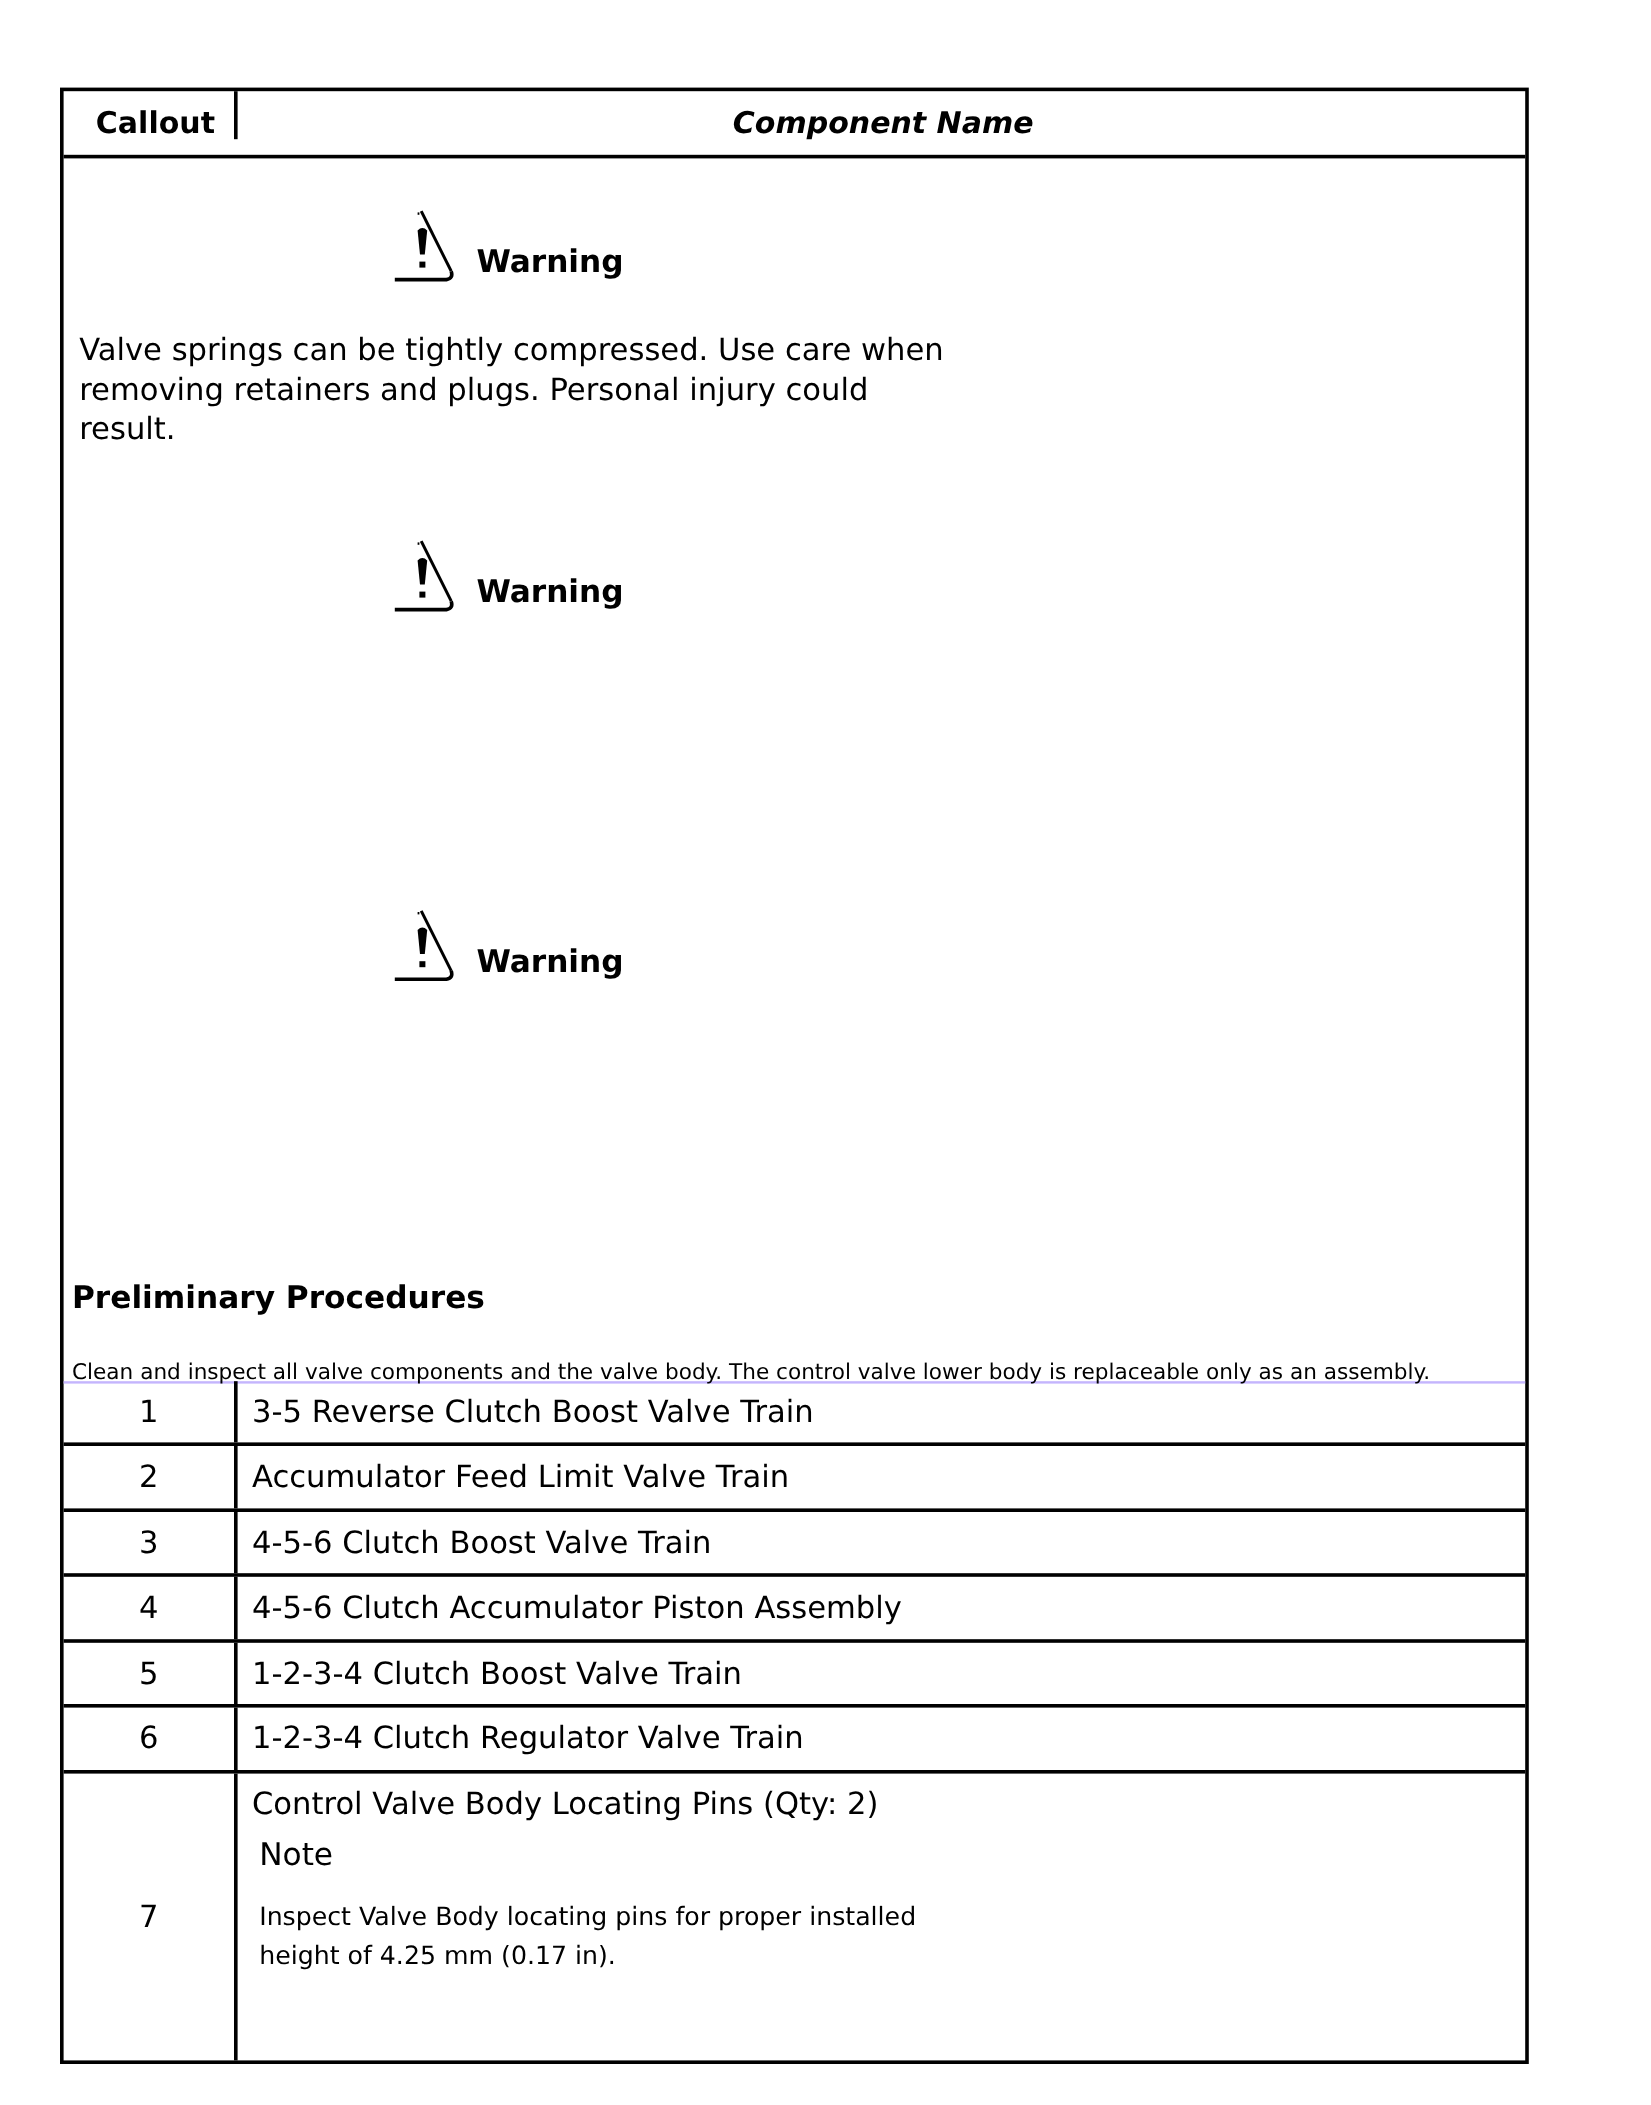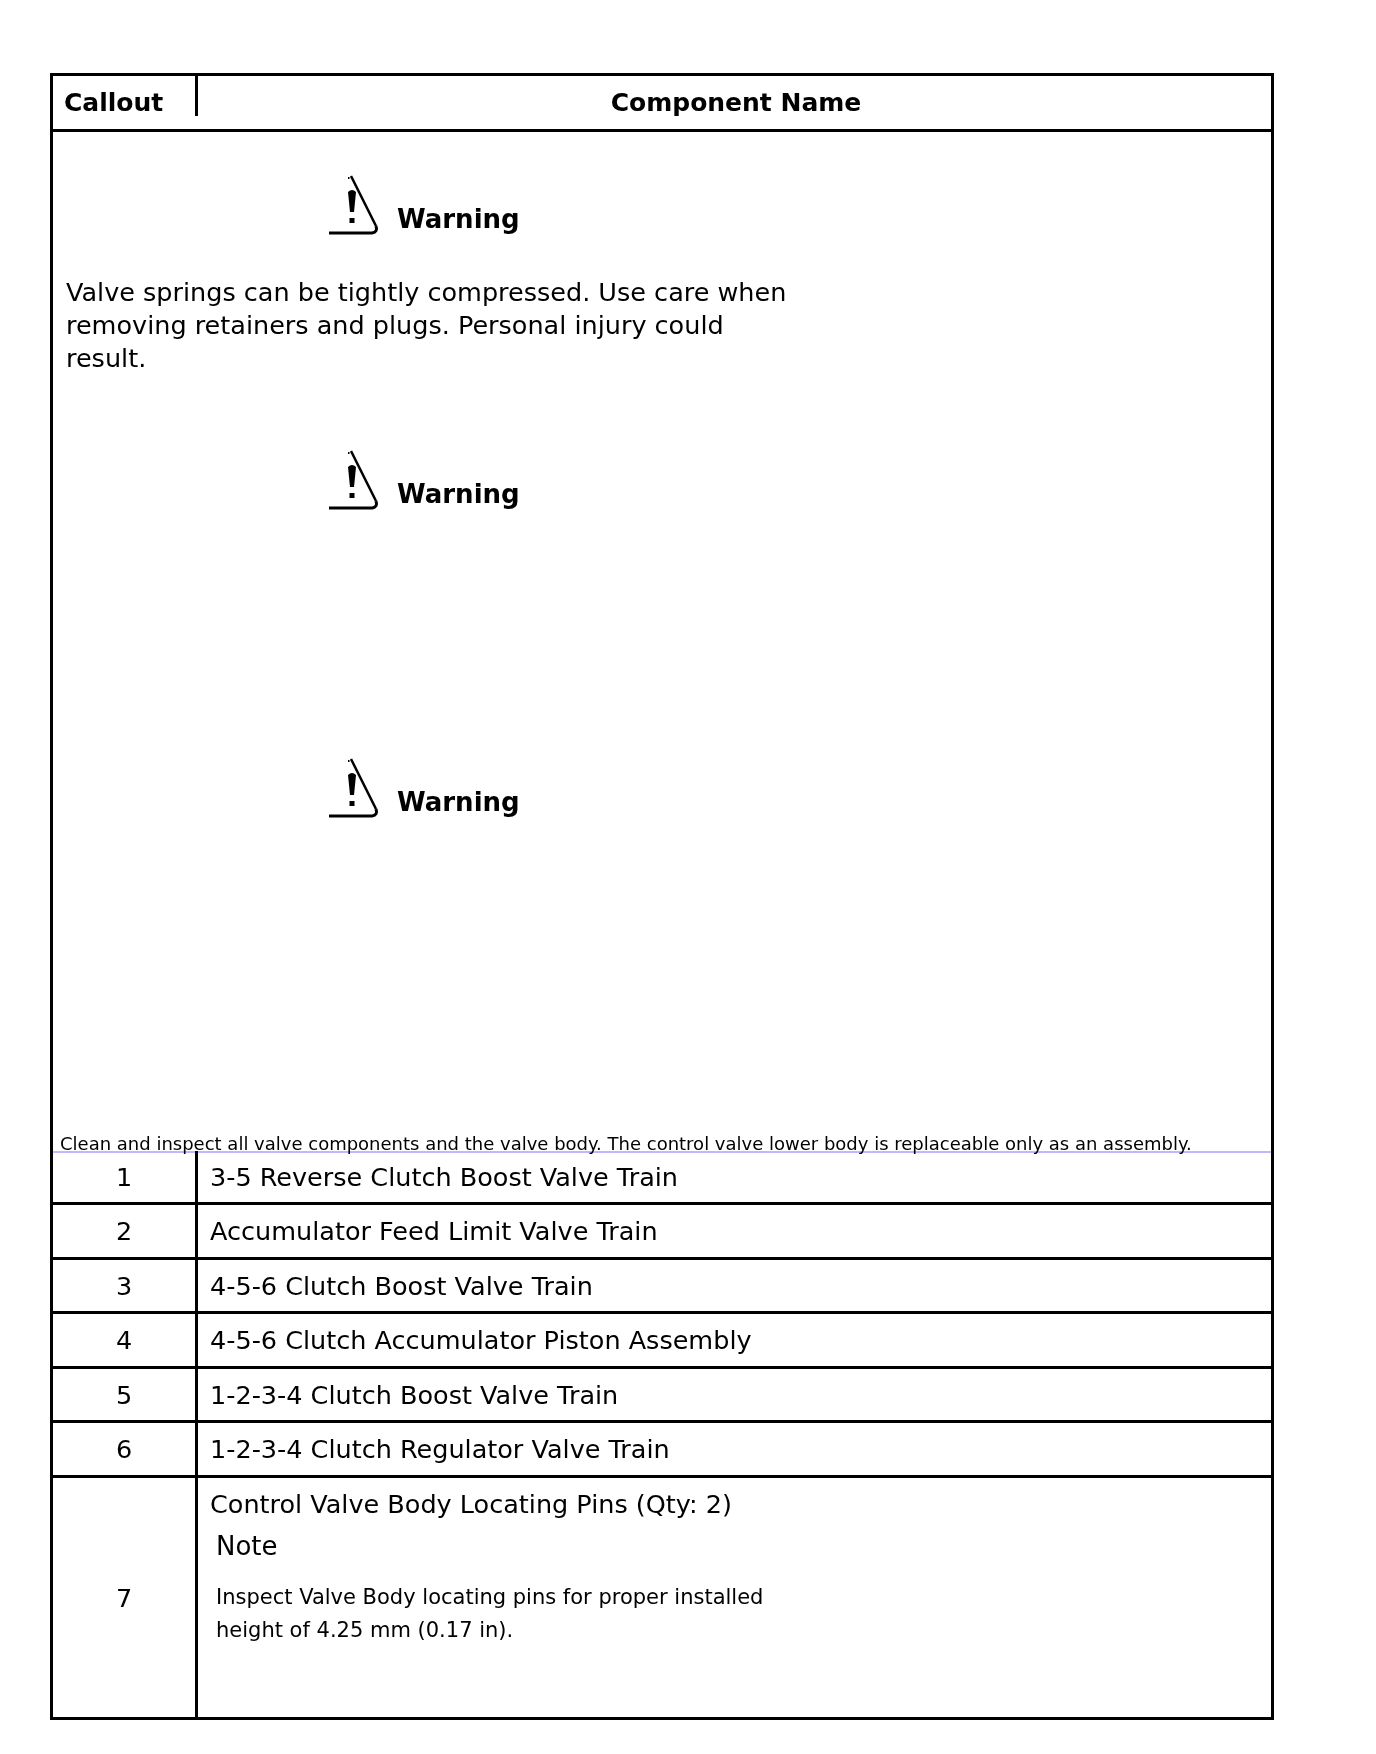--- a/index.html
+++ b/index.html
@@ -2,23 +2,23 @@
 <html><head>
 <meta charset="utf-8">
 <style>
   html, body { margin:0; padding:0; background:#ffffff; }
   body { width:1376px; height:1754px; position:relative; overflow:hidden;
          font-family:"DejaVu Sans", sans-serif; color:#000; }
   .tbl { position:absolute; left:50px; top:73px; width:1224px; height:1647px;
          border:3px solid #000; box-sizing:border-box; }
   .hdr { position:absolute; left:0; top:0; right:0; height:53px; border-bottom:3px solid #000; }
   .hdr-callout { position:absolute; left:0; top:0; width:145px; height:40px; border-right:3px solid #000;
-                 font-weight:bold; font-size:25px; line-height:53px; padding-left:11px; box-sizing:border-box; }
+                 font-weight:bold; font-size:25px; line-height:53px; padding-left:11px; box-sizing:border-box;text-align:center; }
   .hdr-name { position:absolute; left:148px; right:0; top:0; height:53px; font-weight:bold; font-size:25px;
-              line-height:53px; text-align:center; }
+              line-height:53px; text-align:center;font-style:italic; }
   .merged { position:absolute; left:0; right:0; top:56px; height:1019px; border-bottom:2px solid #c4b5fd; }
   .warn-head { position:absolute; left:275px; height:64px; display:flex; align-items:flex-end; }
   .warn-icon { width:60px; height:62px; margin-right:9px; }
   .warn-label { font-weight:bold; font-size:26px; line-height:30px; padding-bottom:2px; }
   .warn-text { position:absolute; left:13px; width:740px; font-size:25.5px; line-height:33px; }
   .prelim-h { position:absolute; left:7px; top:935px; font-weight:bold; font-size:26px; line-height:30px; }
   .prelim-t { position:absolute; left:7px; top:998px; width:1200px; font-size:18px; line-height:27px; }
   .row { position:absolute; left:0; right:0; border-bottom:3px solid #000; box-sizing:border-box; }
   .row .num { position:absolute; left:0; top:0; bottom:0; width:145px; border-right:3px solid #000;
               text-align:center; font-size:25.5px; display:flex; align-items:center; justify-content:center; box-sizing:border-box; }
@@ -67,20 +67,21 @@
       <svg class="warn-icon" viewBox="0 0 60 62">
         <line x1="23" y1="2" x2="48" y2="52" stroke="#000" stroke-width="2.5"></line>
         <path d="M48 52 Q50 58 44 59 L1 59" fill="none" stroke="#000" stroke-width="3"></path>
         <rect x="20" y="3" width="1.5" height="2" fill="#000"></rect>
         <path d="M20 18 Q24 14 28 18 L26 38 L22 38 Z" fill="#000"></path>
         <rect x="21.5" y="44" width="5" height="5" fill="#000"></rect>
       </svg>
       <span class="warn-label">Warning</span>
     </div>
 
+    <div class="prelim-h">Preliminary Procedures</div>
     <div class="prelim-t">Clean and inspect all valve components and the valve body. The control valve lower body is replaceable only as an assembly.</div>
   </div>
 
   <div class="row" style="top:1075px;height:54px;">
     <div class="num">1</div>
     <div class="nm">3-5 Reverse Clutch Boost Valve Train</div>
   </div>
   <div class="row" style="top:1129px;height:55px;">
     <div class="num">2</div>
     <div class="nm">Accumulator Feed Limit Valve Train</div>

